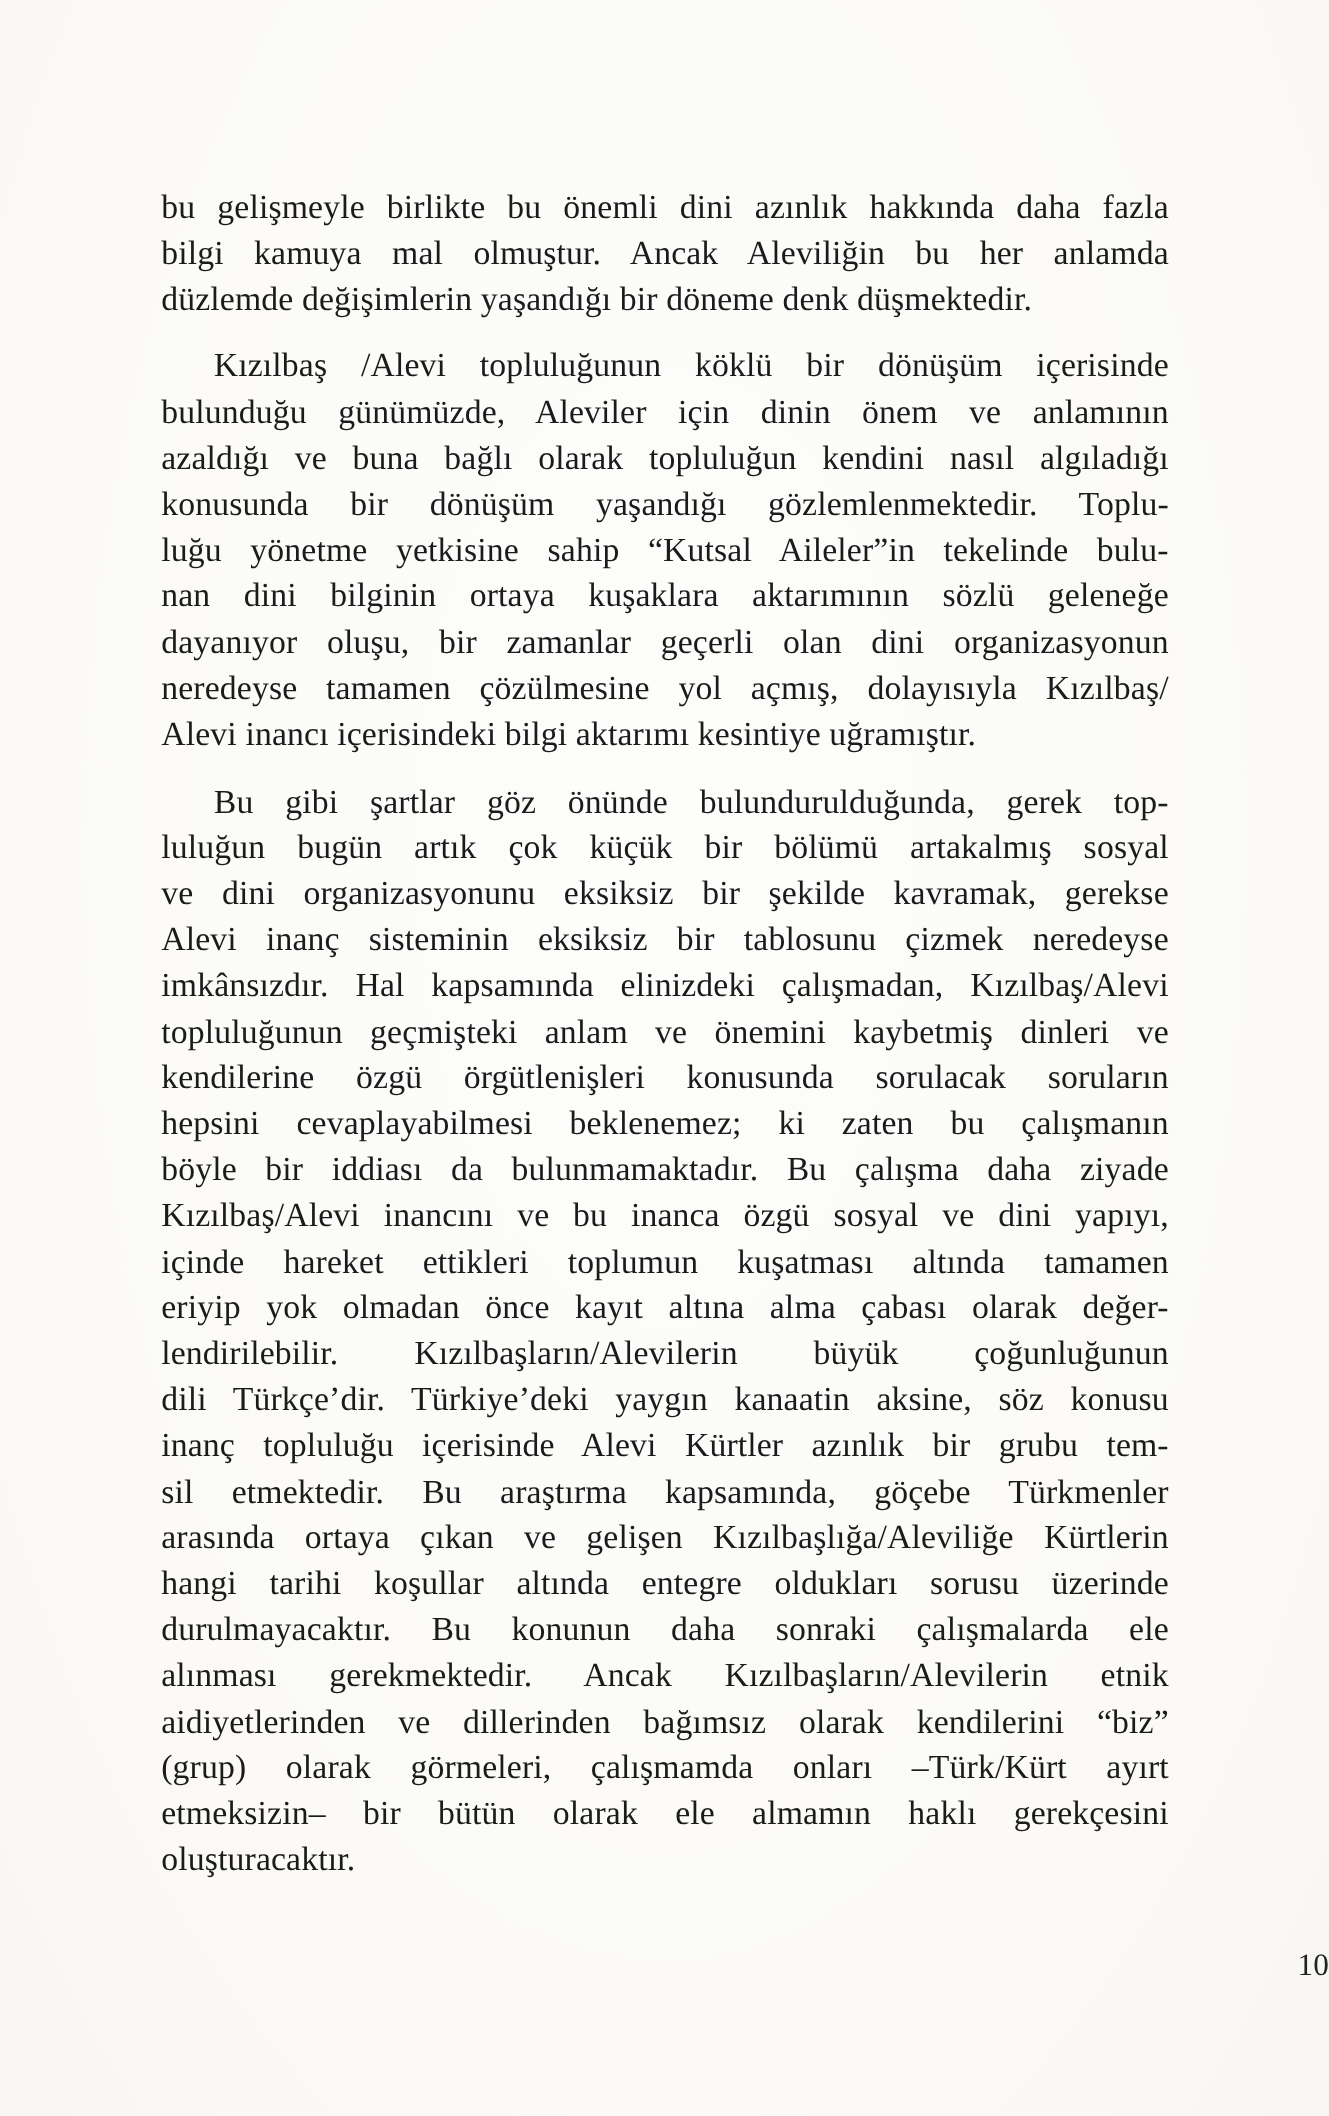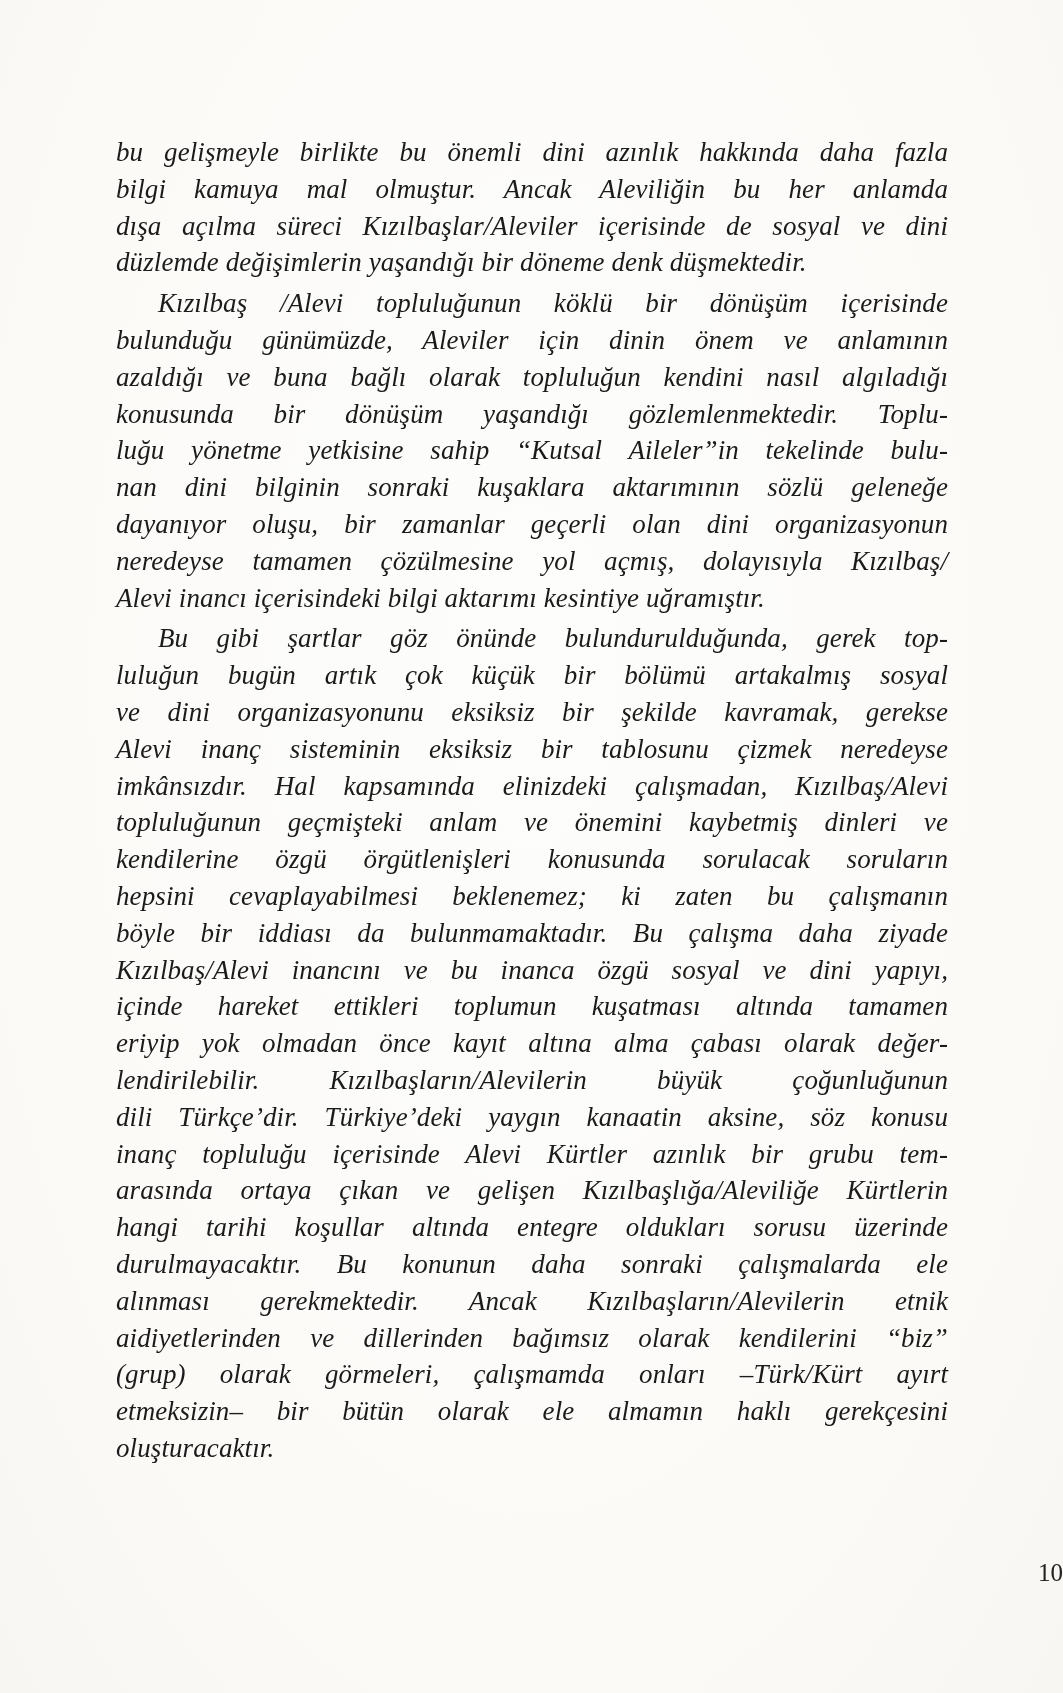--- a/index.html
+++ b/index.html
@@ -18,23 +18,22 @@
     font-family: "Liberation Serif", "DejaVu Serif", serif;
     overflow: hidden;
   }
   .text-block {
     position: absolute;
     left: 112px;
     top: 130px;
     width: 840px;
   }
   .paragraph {
-    margin: 4px;
+    margin: 17px;
     padding: 0;
-    font-style: italic;
   }
   .line {
     font-size: 27px;
     height: 36.8px;
     line-height: 36.8px;
     text-align: justify;
     text-align-last: justify;
     letter-spacing: 0.1px;
   }
   .line.para-end {
@@ -58,31 +57,30 @@
 </head>
 <body>
 
 <div class="page">
 
   <div class="text-block">
 
     <div class="paragraph">
       <div class="line">bu gelişmeyle birlikte bu önemli dini azınlık hakkında daha fazla</div>
       <div class="line">bilgi kamuya mal olmuştur. Ancak Aleviliğin bu her anlamda</div>
-      <div class="line">dışa açılma süreci Kızılbaşlar/Aleviler içerisinde de sosyal ve dini</div>
       <div class="line para-end">düzlemde değişimlerin yaşandığı bir döneme denk düşmektedir.</div>
     </div>
 
     <div class="paragraph indent-first">
       <div class="line">Kızılbaş /Alevi topluluğunun köklü bir dönüşüm içerisinde</div>
       <div class="line">bulunduğu günümüzde, Aleviler için dinin önem ve anlamının</div>
       <div class="line">azaldığı ve buna bağlı olarak topluluğun kendini nasıl algıladığı</div>
       <div class="line">konusunda bir dönüşüm yaşandığı gözlemlenmektedir. Toplu-</div>
       <div class="line">luğu yönetme yetkisine sahip “Kutsal Aileler”in tekelinde bulu-</div>
-      <div class="line">nan dini bilginin sonraki kuşaklara aktarımının sözlü geleneğe</div>
+      <div class="line">nan dini bilginin ortaya kuşaklara aktarımının sözlü geleneğe</div>
       <div class="line">dayanıyor oluşu, bir zamanlar geçerli olan dini organizasyonun</div>
       <div class="line">neredeyse tamamen çözülmesine yol açmış, dolayısıyla Kızılbaş/</div>
       <div class="line para-end">Alevi inancı içerisindeki bilgi aktarımı kesintiye uğramıştır.</div>
     </div>
 
     <div class="paragraph indent-first">
       <div class="line">Bu gibi şartlar göz önünde bulundurulduğunda, gerek top-</div>
       <div class="line">luluğun bugün artık çok küçük bir bölümü artakalmış sosyal</div>
       <div class="line">ve dini organizasyonunu eksiksiz bir şekilde kavramak, gerekse</div>
       <div class="line">Alevi inanç sisteminin eksiksiz bir tablosunu çizmek neredeyse</div>
@@ -90,20 +88,21 @@
       <div class="line">topluluğunun geçmişteki anlam ve önemini kaybetmiş dinleri ve</div>
       <div class="line">kendilerine özgü örgütlenişleri konusunda sorulacak soruların</div>
       <div class="line">hepsini cevaplayabilmesi beklenemez; ki zaten bu çalışmanın</div>
       <div class="line">böyle bir iddiası da bulunmamaktadır. Bu çalışma daha ziyade</div>
       <div class="line">Kızılbaş/Alevi inancını ve bu inanca özgü sosyal ve dini yapıyı,</div>
       <div class="line">içinde hareket ettikleri toplumun kuşatması altında tamamen</div>
       <div class="line">eriyip yok olmadan önce kayıt altına alma çabası olarak değer-</div>
       <div class="line">lendirilebilir. Kızılbaşların/Alevilerin büyük çoğunluğunun</div>
       <div class="line">dili Türkçe’dir. Türkiye’deki yaygın kanaatin aksine, söz konusu</div>
       <div class="line">inanç topluluğu içerisinde Alevi Kürtler azınlık bir grubu tem-</div>
+      <div class="line">sil etmektedir. Bu araştırma kapsamında, göçebe Türkmenler</div>
       <div class="line">arasında ortaya çıkan ve gelişen Kızılbaşlığa/Aleviliğe Kürtlerin</div>
       <div class="line">hangi tarihi koşullar altında entegre oldukları sorusu üzerinde</div>
       <div class="line">durulmayacaktır. Bu konunun daha sonraki çalışmalarda ele</div>
       <div class="line">alınması gerekmektedir. Ancak Kızılbaşların/Alevilerin etnik</div>
       <div class="line">aidiyetlerinden ve dillerinden bağımsız olarak kendilerini “biz”</div>
       <div class="line">(grup) olarak görmeleri, çalışmamda onları –Türk/Kürt ayırt</div>
       <div class="line">etmeksizin– bir bütün olarak ele almamın haklı gerekçesini</div>
       <div class="line para-end">oluşturacaktır.</div>
     </div>
 

